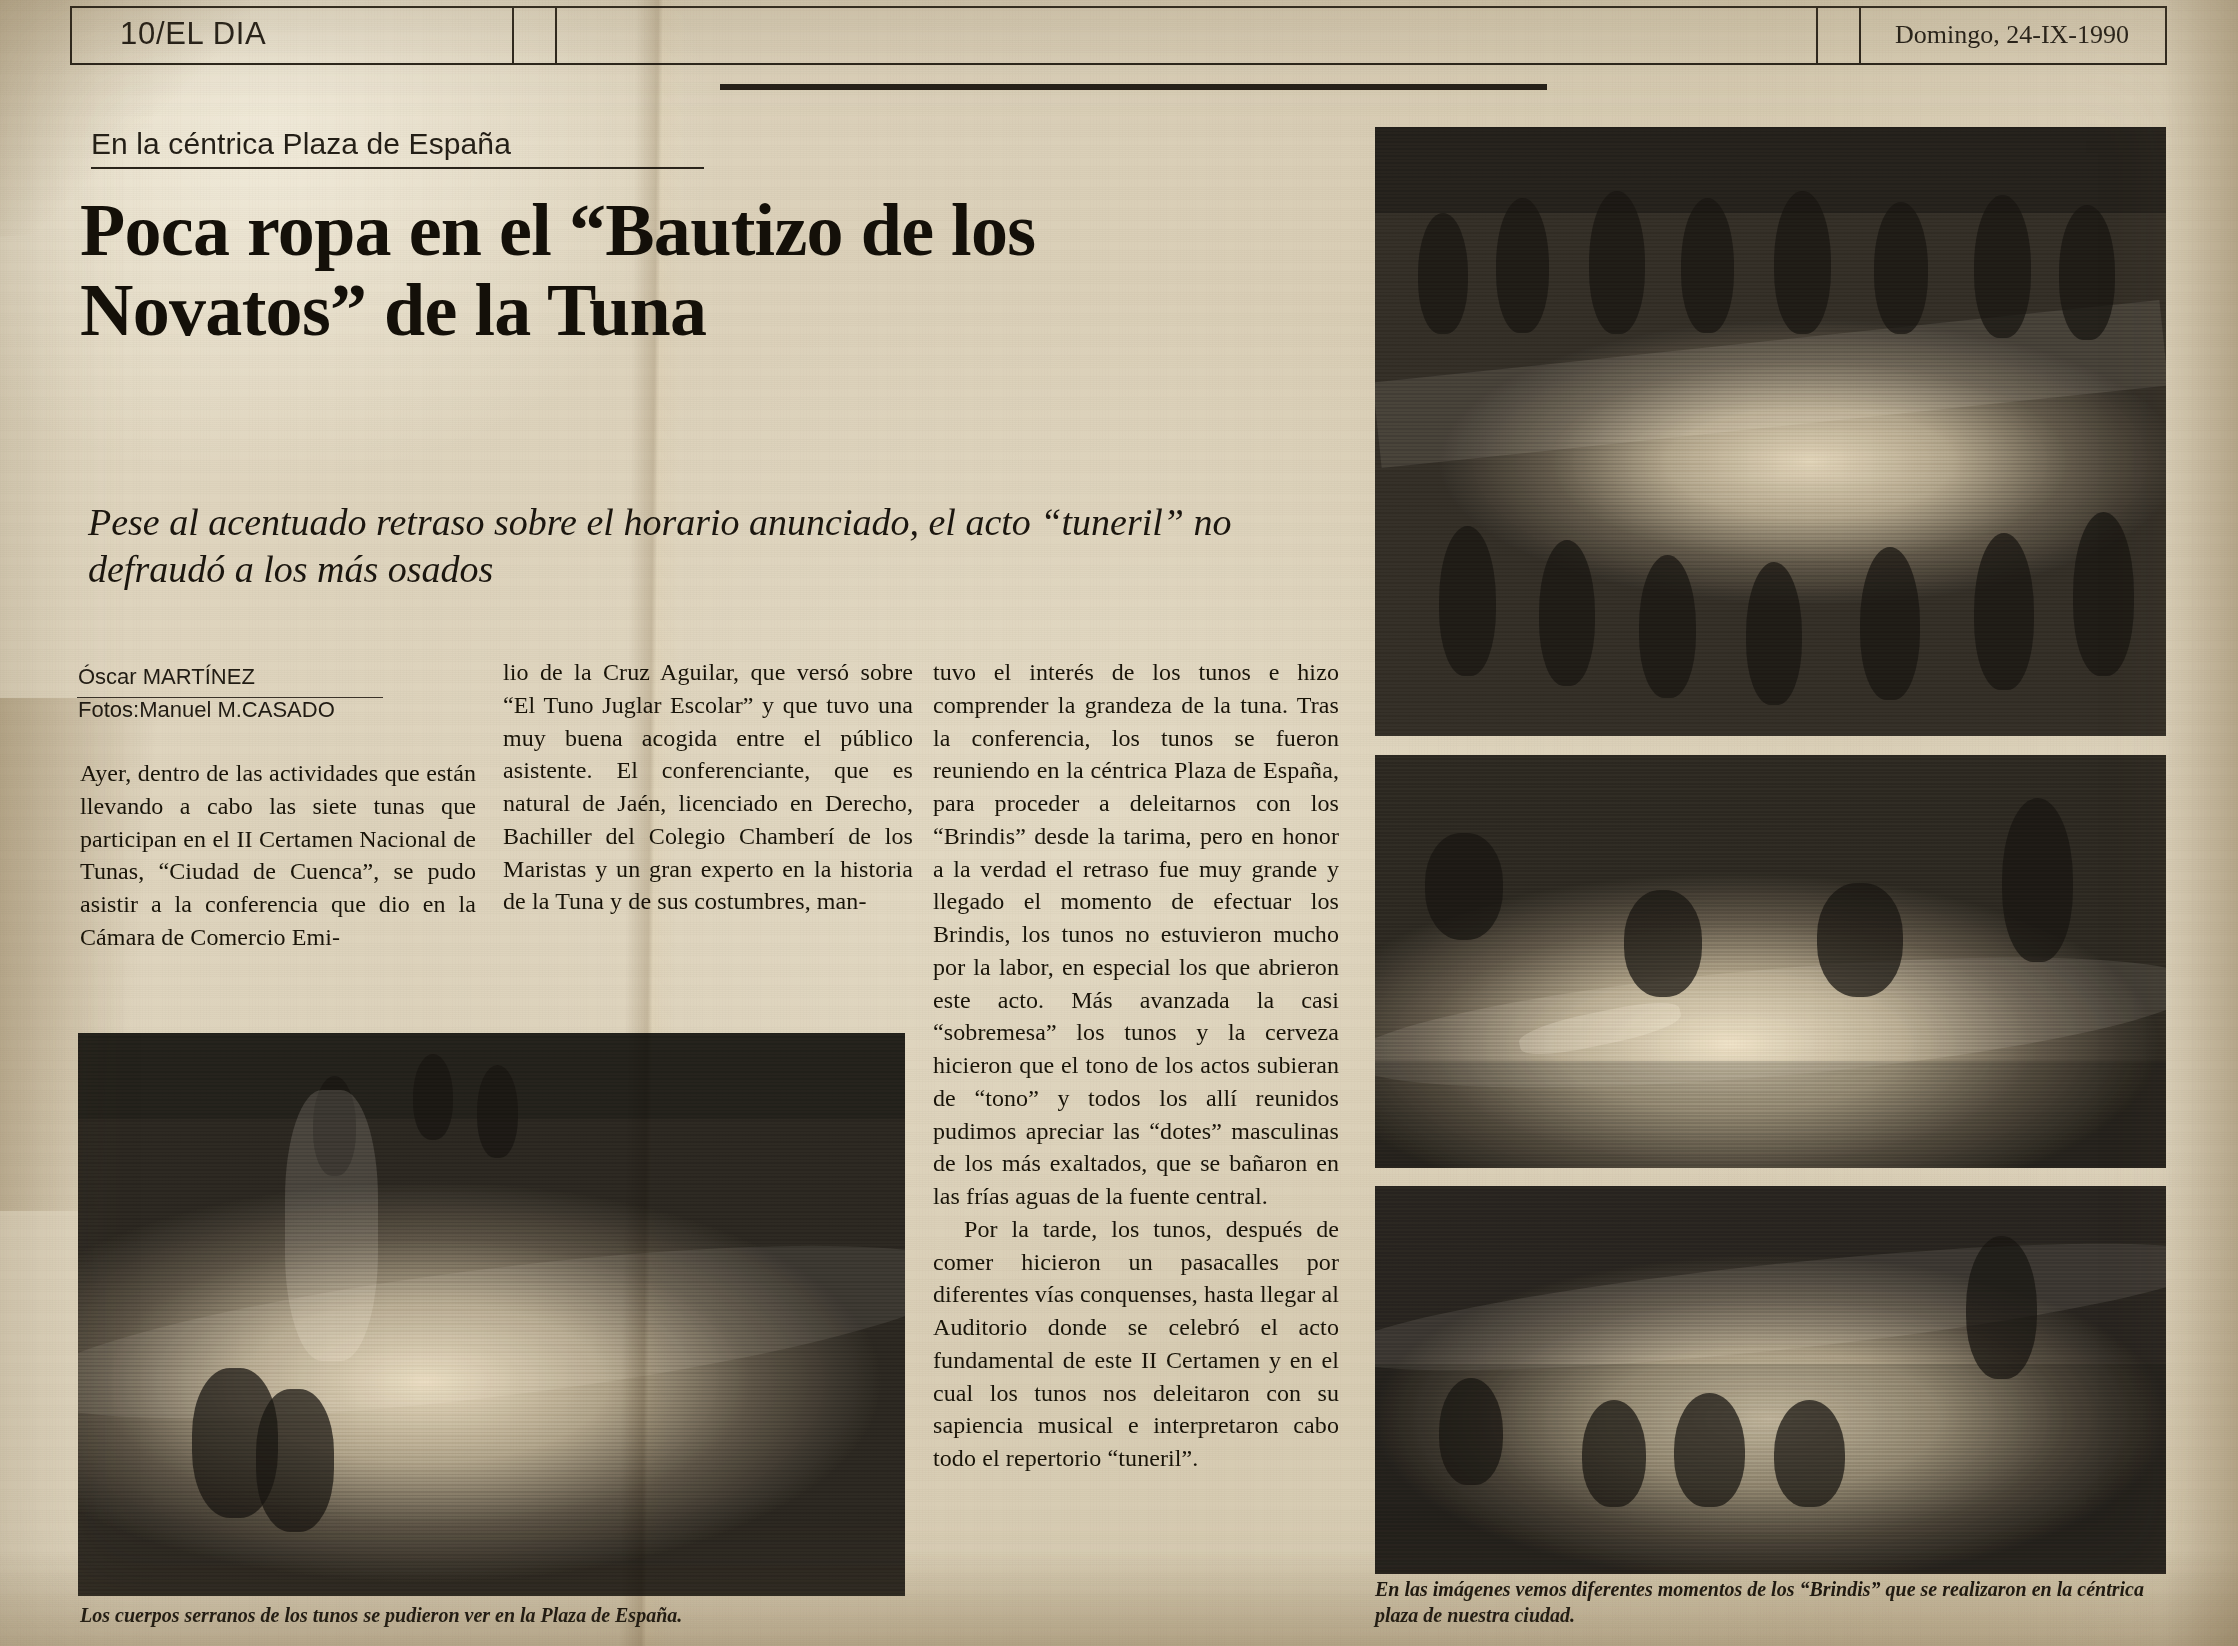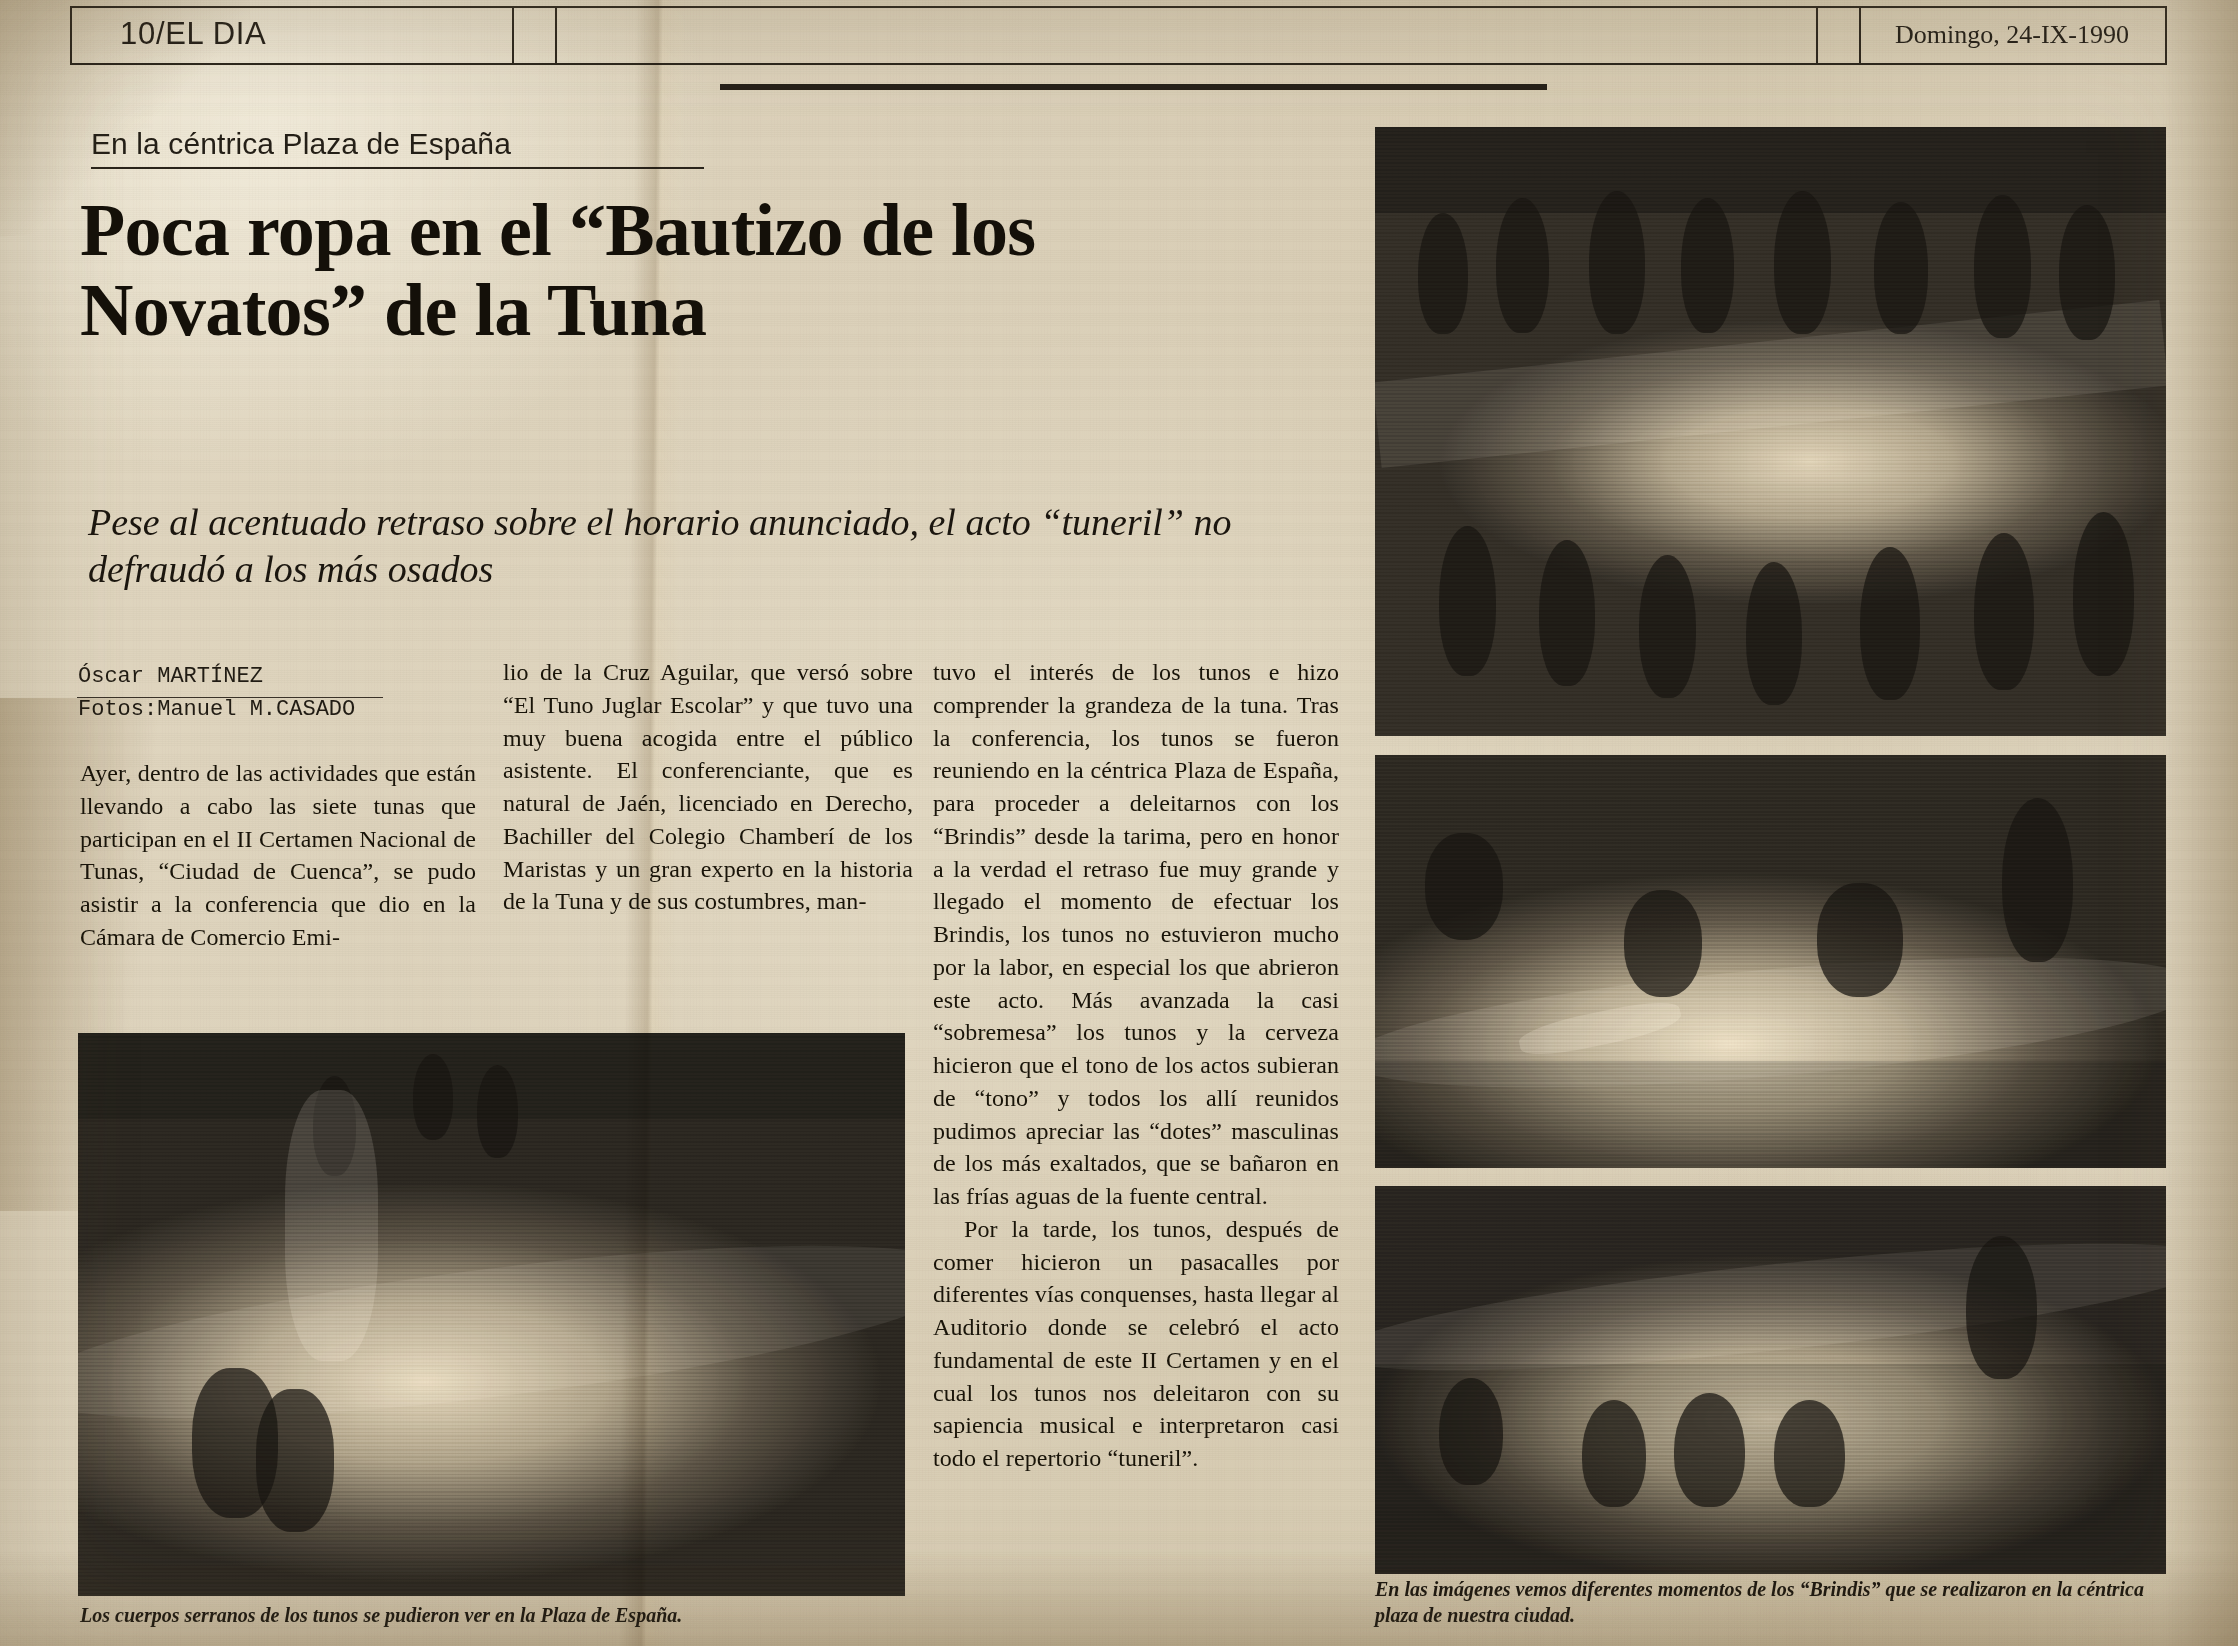--- a/index.html
+++ b/index.html
@@ -163,21 +163,21 @@
     line-height: 1.24;
     color: #1b160f;
   }
 
   
   .byline {
     position: absolute;
     left: 78px;
     top: 660px;
     width: 413px;
-    font-family: Liberation Mono, monospace;
+    font-family: Liberation Sans, sans-serif;
     font-size: 22px;
     line-height: 1.5;
     color: #211c14;
   }
   .byline-rule {
     position: absolute;
     left: 77px;
     top: 697px;
     width: 306px;
     height: 1.4px;
@@ -305,21 +305,21 @@
   <div class="col col-1">
     <p>Ayer, dentro de las actividades que están llevando a cabo las siete tunas que participan en el II Certamen Nacional de Tunas, “Ciudad de Cuenca”, se pudo asistir a la conferencia que dio en la Cámara de Comercio Emi-</p>
   </div>
 
   <div class="col col-2">
     <p>lio de la Cruz Aguilar, que versó sobre “El Tuno Juglar Escolar” y que tuvo una muy buena acogida entre el público asistente. El conferenciante, que es natural de Jaén, licenciado en Derecho, Bachiller del Colegio Chamberí de los Maristas y un gran experto en la historia de la Tuna y de sus costumbres, man-</p>
   </div>
 
   <div class="col col-3">
     <p>tuvo el interés de los tunos e hizo comprender la grandeza de la tuna. Tras la conferencia, los tunos se fueron reuniendo en la céntrica Plaza de España, para proceder a deleitarnos con los “Brindis” desde la tarima, pero en honor a la verdad el retraso fue muy grande y llegado el momento de efectuar los Brindis, los tunos no estuvieron mucho por la labor, en especial los que abrieron este acto. Más avanzada la casi “sobremesa” los tunos y la cerveza hicieron que el tono de los actos subieran de “tono” y todos los allí reunidos pudimos apreciar las “dotes” masculinas de los más exaltados, que se bañaron en las frías aguas de la fuente central.</p>
-    <p>Por la tarde, los tunos, después de comer hicieron un pasacalles por diferentes vías conquenses, hasta llegar al Auditorio donde se celebró el acto fundamental de este II Certamen y en el cual los tunos nos deleitaron con su sapiencia musical e interpretaron casi todo el repertorio “tuneril”.</p>
+    <p>Por la tarde, los tunos, después de comer hicieron un pasacalles por diferentes vías conquenses, hasta llegar al Auditorio donde se celebró el acto fundamental de este II Certamen y en el cual los tunos nos deleitaron con su sapiencia musical e interpretaron cabo todo el repertorio “tuneril”.</p>
   </div>
 
   <div class="photo ph1">
     <div class="ph-band" style="left:0; top:214px; width:791px; height:86px; transform:rotate(-6deg); opacity:.45;"></div>
     <div class="ph-dark-band" style="left:0; top:0; width:791px; height:86px;"></div>
     <div class="ph-figure-silhouette" style="left:43px; top:86px; width:50px; height:121px;"></div>
     <div class="ph-figure-silhouette" style="left:121px; top:71px; width:53px; height:135px;"></div>
     <div class="ph-figure-silhouette" style="left:214px; top:64px; width:56px; height:143px;"></div>
     <div class="ph-figure-silhouette" style="left:306px; top:71px; width:53px; height:135px;"></div>
     <div class="ph-figure-silhouette" style="left:399px; top:64px; width:57px; height:143px;"></div>

